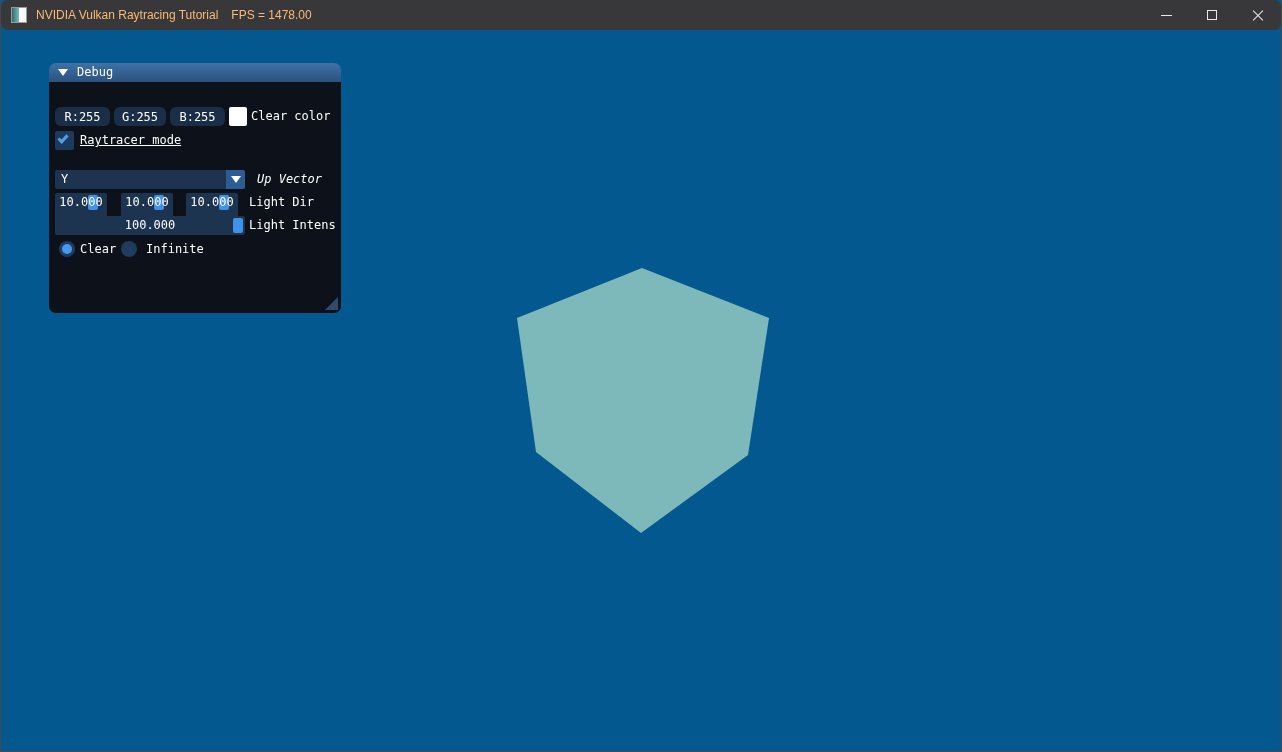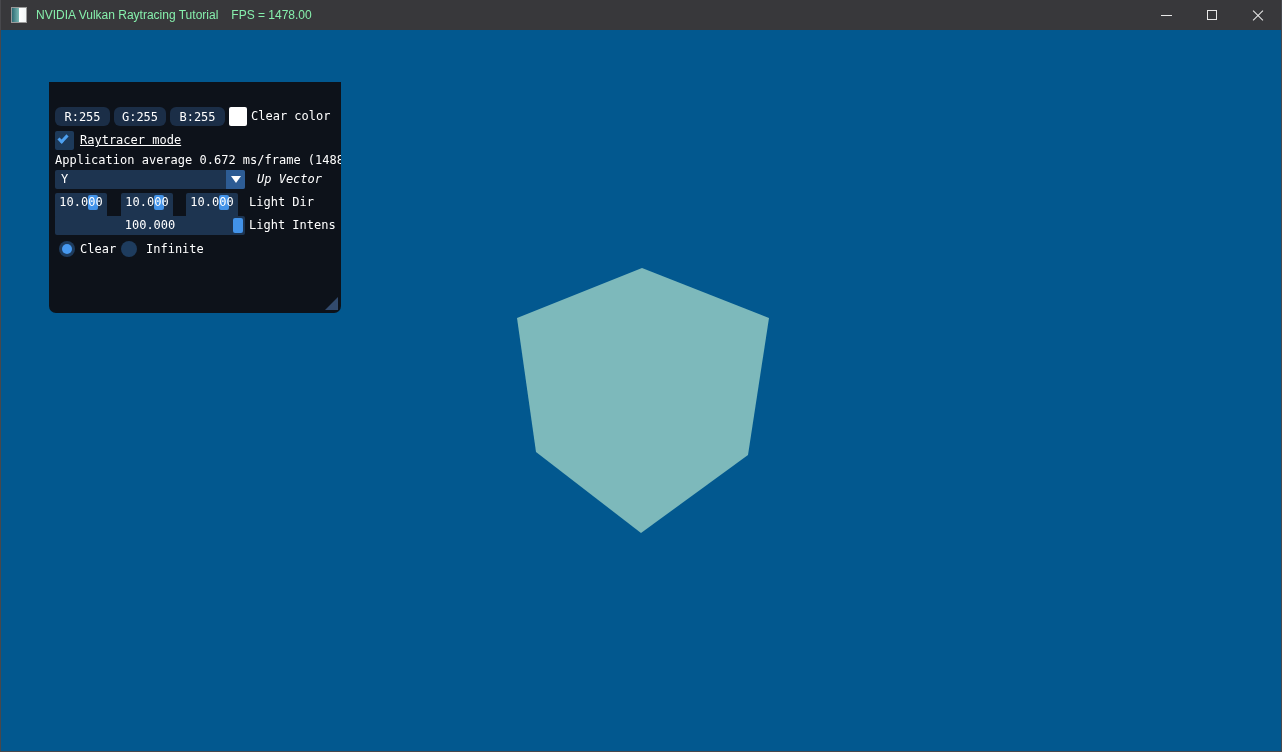--- a/index.html
+++ b/index.html
@@ -9,21 +9,21 @@
     position:relative; width:1282px; height:752px;
     border:1px solid #48484c; border-top:none;
     background:#02588f;
     font-family:"Liberation Sans", sans-serif;
   }
 
   
   .titlebar {
     position:absolute; top:0; left:0; right:0; height:30px;
     background:#38383b; display:flex; align-items:center;
-    color:#86efac; font-size:12px;
+    color:#fdba74; font-size:12px;border-radius:7px;
   }
   .app-icon {
     width:16px; height:16px; margin:0 9px 0 10px; flex:0 0 auto;
     border:1px solid #9a9a9a;
     background:linear-gradient(to right,#2e6b74 0%,#7ab8b4 49%,#ffffff 50%,#f2f6f6 100%);
   }
   .title-text { white-space:pre; }
   .fps-text { white-space:pre; margin-left:13px; }
   .win-controls { margin-left:auto; display:flex; height:100%; }
   .win-btn { width:46px; height:30px; display:flex; align-items:center; justify-content:center; position:relative; }
@@ -143,34 +143,37 @@
       </div>
     </div>
   </div>
 
   <div class="viewport">
     <svg class="scene-svg" viewBox="0 0 1282 752">
       <polygon points="641,268 768,318 747,455 640,533 535,452 516,318" fill="#7db9bb"></polygon>
     </svg>
 
     <div class="debug-panel">
+      <div class="panel-header">
+        <span class="collapse-arrow"></span>
+        <span class="panel-title">Debug</span>
+      </div>
       <div class="panel-body">
 
         <button class="imgui-btn" style="left:6px;  top:25px; width:55px;">R:255</button>
         <button class="imgui-btn" style="left:65px; top:25px; width:52px;">G:255</button>
         <button class="imgui-btn" style="left:121px;top:25px; width:55px;">B:255</button>
         <div class="swatch" style="left:180px; top:25px; width:18px; background:#ffffff;"></div>
         <span class="lbl" style="left:202px; top:25px;">Clear color</span>
 
         <div class="checkbox" style="left:6px; top:49px;">
           <span class="checkmark"></span>
         </div>
         <span class="lbl" style="left:31px; top:49px;text-decoration:underline;">Raytracer mode</span>
 
-        <span class="lbl" style="left:6px; top:69px;">Application average 0.672 ms/frame (1488</span>
 
         <div class="combo">
           <span class="combo-value">Y</span>
           <div class="combo-btn">
             <span class="combo-arrow"></span>
           </div>
         </div>
         <span class="lbl" style="left:208px; top:88px;font-style:italic;">Up Vector</span>
 
         <div class="dragfield" style="left:6px;">

